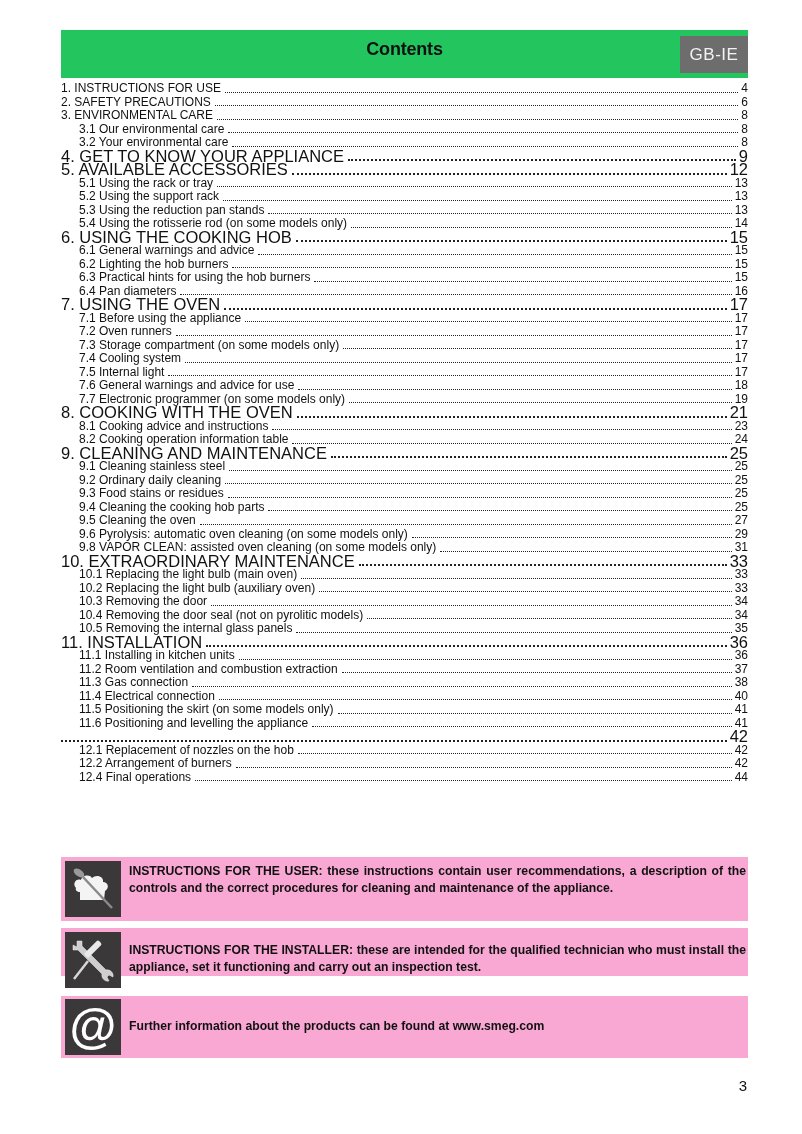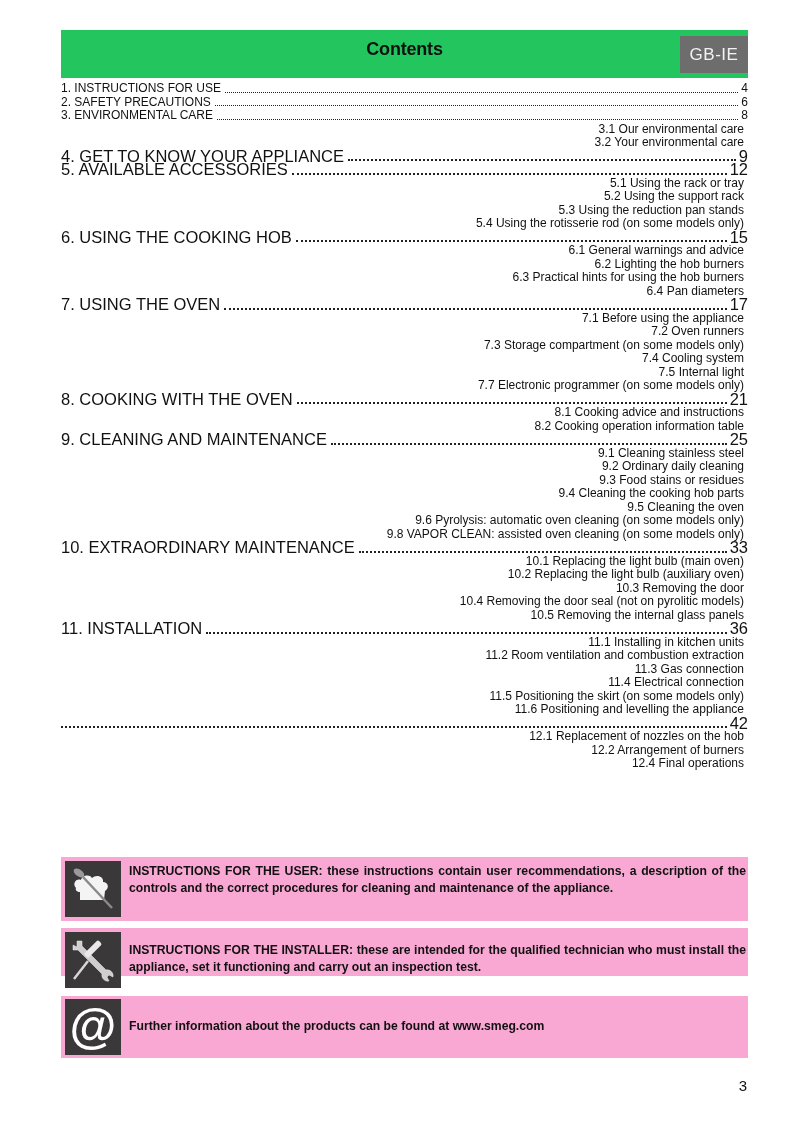--- a/index.html
+++ b/index.html
@@ -70,21 +70,20 @@
       font-size: 16.5px;
       height: 13.5px;
       line-height: 13.5px;
       padding-left: 0;
     }
     .toc-row.l2 {
       font-size: 12px;
       height: 13.5px;
       line-height: 13.5px;
       padding-left: 18px;
-      flex-direction: column;
     }
     .toc-label {
       flex: 0 0 auto;
       padding-right: 4px;
     }
     .toc-dots {
       flex: 1 1 auto;
       overflow: hidden;
       border-bottom: 1.5px dotted #222;
       margin-bottom: 3px;
@@ -249,20 +248,25 @@
       <span class="toc-label">7.4 Cooling system</span>
       <span class="toc-dots"></span>
       <span class="toc-page">17</span>
     </div>
     <div class="toc-row l2">
       <span class="toc-label">7.5 Internal light</span>
       <span class="toc-dots"></span>
       <span class="toc-page">17</span>
     </div>
     <div class="toc-row l2">
+      <span class="toc-label">7.6 General warnings and advice for use</span>
+      <span class="toc-dots"></span>
+      <span class="toc-page">18</span>
+    </div>
+    <div class="toc-row l2">
       <span class="toc-label">7.7 Electronic programmer (on some models only)</span>
       <span class="toc-dots"></span>
       <span class="toc-page">19</span>
     </div>
     <div class="toc-row l1big">
       <span class="toc-label">8. COOKING WITH THE OVEN</span>
       <span class="toc-dots"></span>
       <span class="toc-page">21</span>
     </div>
     <div class="toc-row l2">

